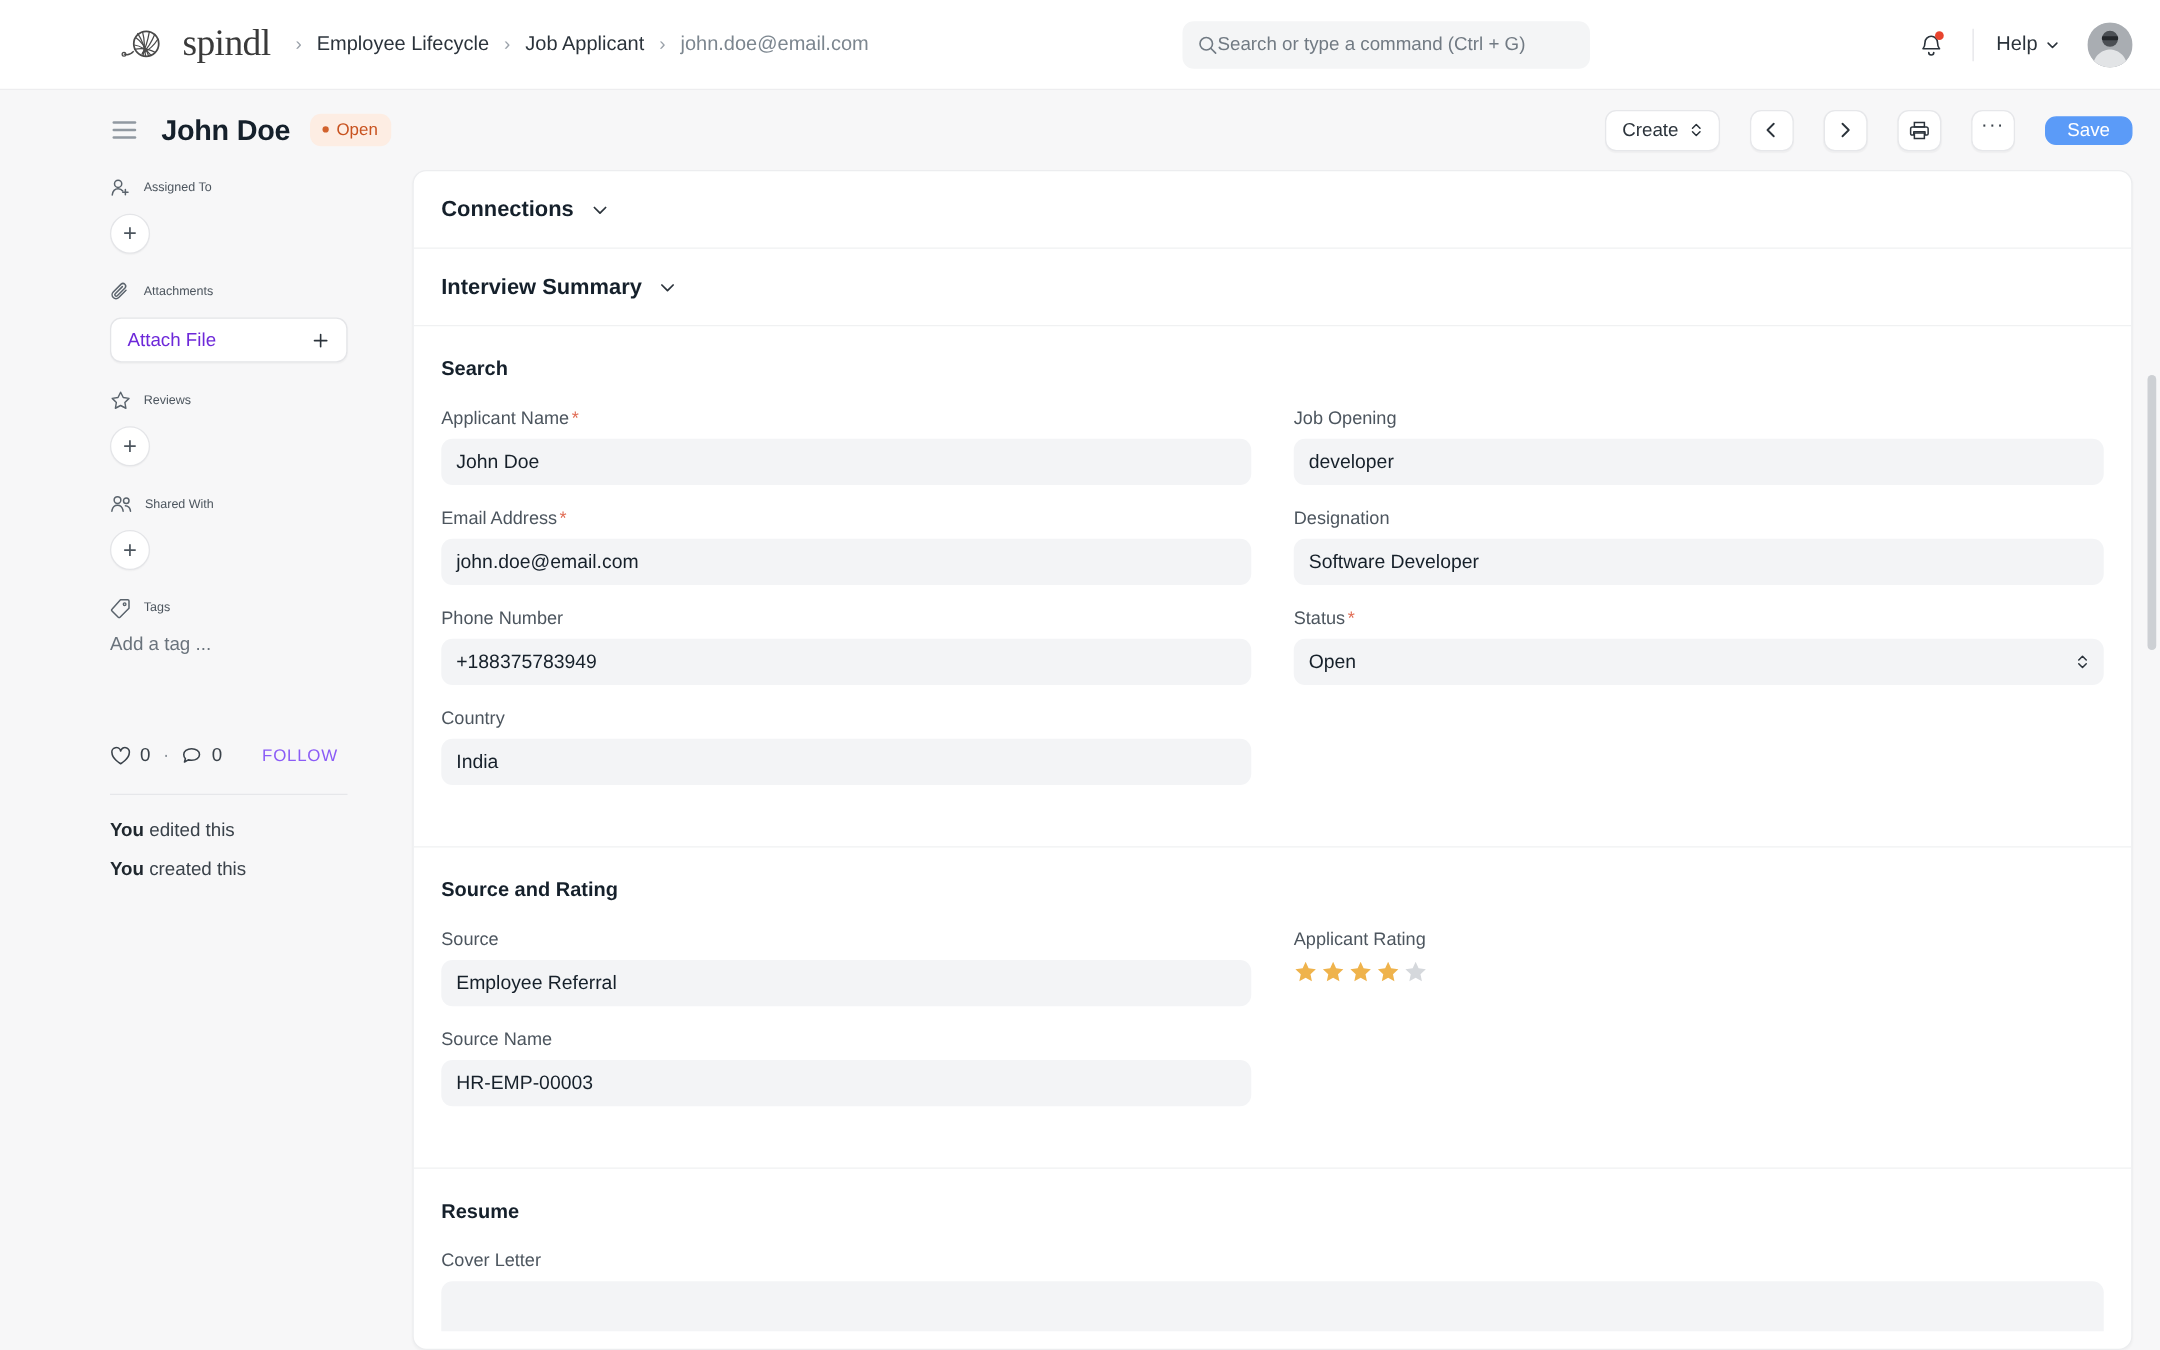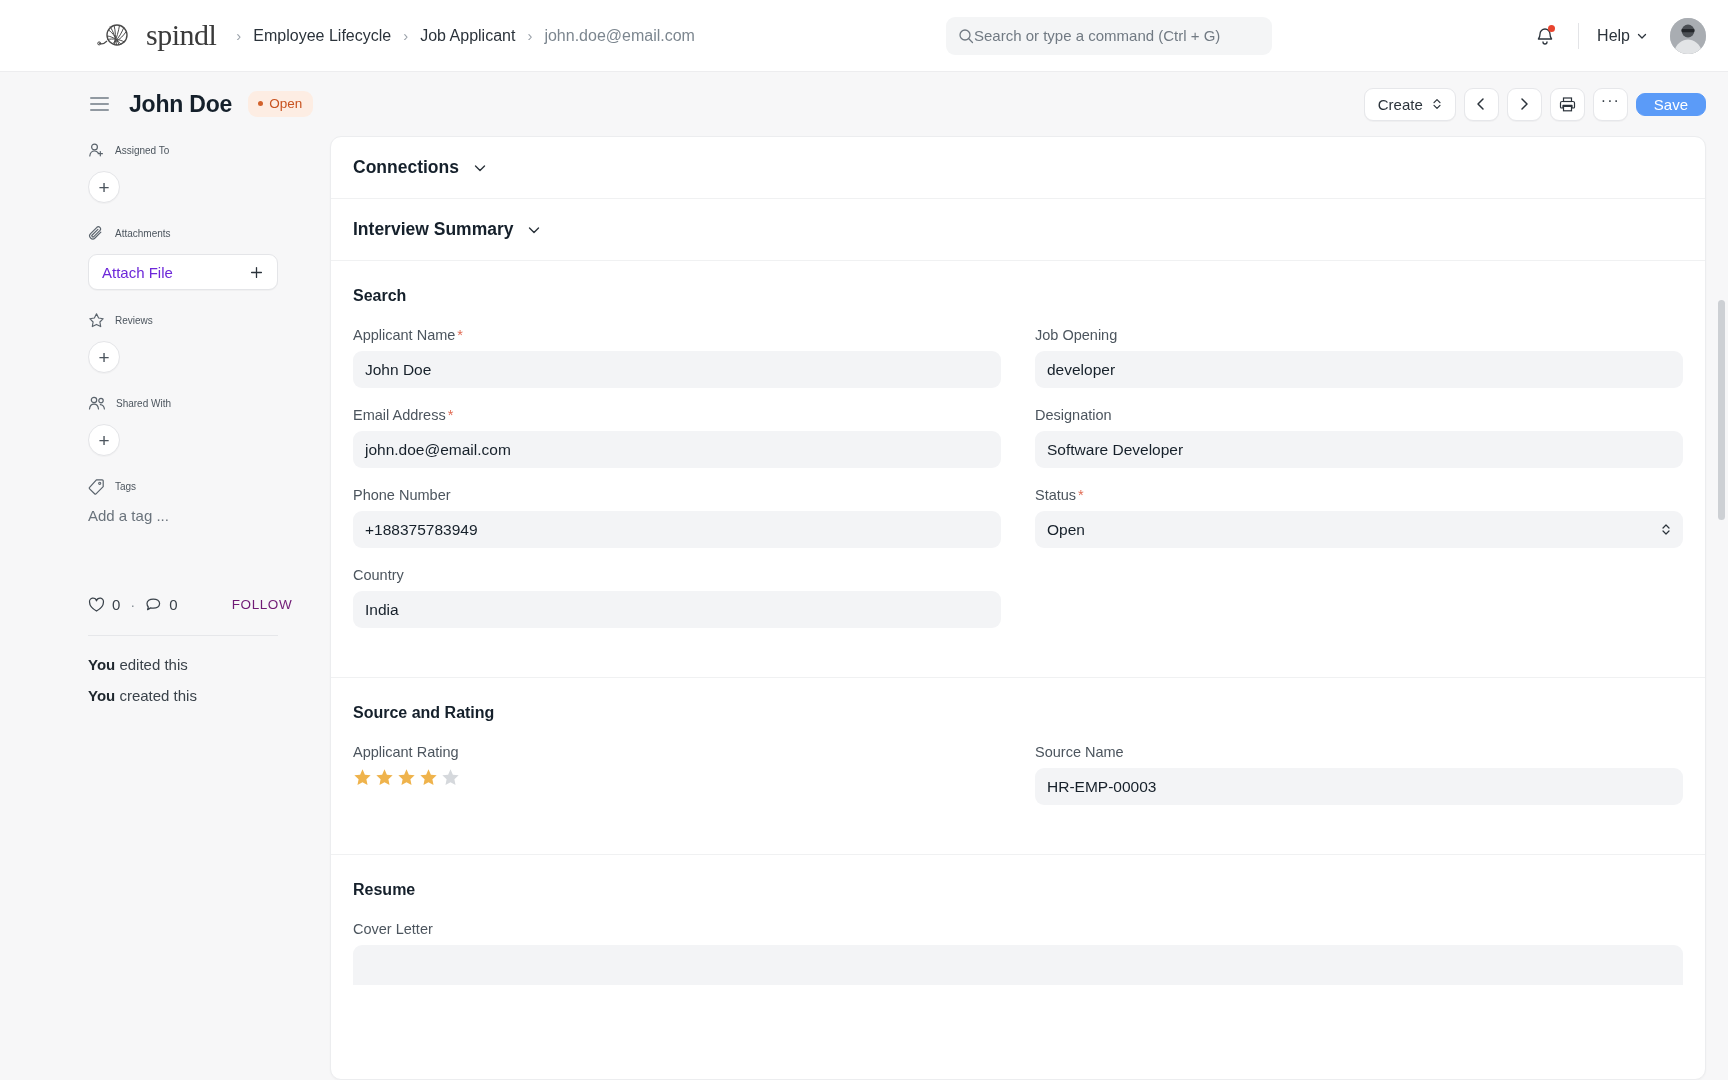--- a/index.html
+++ b/index.html
@@ -92,21 +92,21 @@
     background: #FDEDE3;
     color: #C8521F;
     font-size: 13.5px;
     border-radius: 9px;
     padding: 5px 11px 6px 10px;
     display: flex; align-items: center; gap: 6px;
     cursor: pointer;
   }
   .pill-dot { width:5px; height:5px; border-radius:50%; background:#D2622C; }
 
-  .toolbar { position:absolute; right: 22px; display:flex; align-items:center; gap: 8px; }
+  .toolbar { position:absolute; right: 22px; display:flex; align-items:center; gap: 24px; }
   .tb-btn {
     height: 33px;
     background:#FFFFFF;
     border: 1px solid #E6E7EA;
     border-radius: 9px;
     display:flex; align-items:center; justify-content:center;
     cursor:pointer;
     box-shadow: 0 1px 1px rgba(16,24,40,0.035);
   }
   .tb-create { padding: 0 13px; gap: 9px; font-size: 15px; color:#2B333B; }
@@ -145,21 +145,21 @@
     font-size: 15px; color:#6d28d9;
   }
   .tag-add { font-size: 15px; color:#6A737C; cursor:pointer; margin-top: 2px; }
 
   .social-row {
     display:flex; align-items:center; margin-top: 72px;
     font-size: 15px; color:#3A424A;
   }
   .social-item { display:flex; align-items:center; gap:7px; cursor:pointer; }
   .mid-dot { margin: 0 10px; color:#8A929A; }
-  .follow { margin-left: 54px; font-size: 13.5px; letter-spacing:0.6px; color:#701a75; cursor:pointer; }
+  .follow { margin-left: 32px; font-size: 13.5px; letter-spacing:0.6px; color:#8b5cf6; cursor:pointer; }
   .side-rule { width: 190px; height:1px; background:#E6E7EA; margin: 22px 0 20px; }
   .activity { font-size: 15px; color:#3A424A; margin-bottom: 14px; }
   .activity b { font-weight: bold; color:#1F272E; }
 
   
   .main-col { flex: 1; padding-right: 22px; }
   .panel {
     background:#FFFFFF;
     border: 1px solid #ECEDEF;
     border-radius: 11px;
@@ -465,20 +465,24 @@
             <div class="f-input">India</div>
           </div>
 
         </div>
       </div>
 
       <div class="section">
         <div class="section-title">Source and Rating</div>
         <div class="grid2">
 
+          <div class="field">
+            <div class="f-label">Source</div>
+            <div class="f-input">Employee Referral</div>
+          </div>
 
           <div class="field">
             <div class="f-label">Applicant Rating</div>
             <div class="stars" id="star-row">
                 <svg viewBox="0 0 20 20" width="19" height="19">
                   <path d="M10 1.4 L12.5 7 L18.6 7.7 L14.1 11.9 L15.3 17.9 L10 14.9 L4.7 17.9 L5.9 11.9 L1.4 7.7 L7.5 7 Z" fill="#EFB34C"></path>
                 </svg>
                 <svg viewBox="0 0 20 20" width="19" height="19">
                   <path d="M10 1.4 L12.5 7 L18.6 7.7 L14.1 11.9 L15.3 17.9 L10 14.9 L4.7 17.9 L5.9 11.9 L1.4 7.7 L7.5 7 Z" fill="#EFB34C"></path>
                 </svg>

